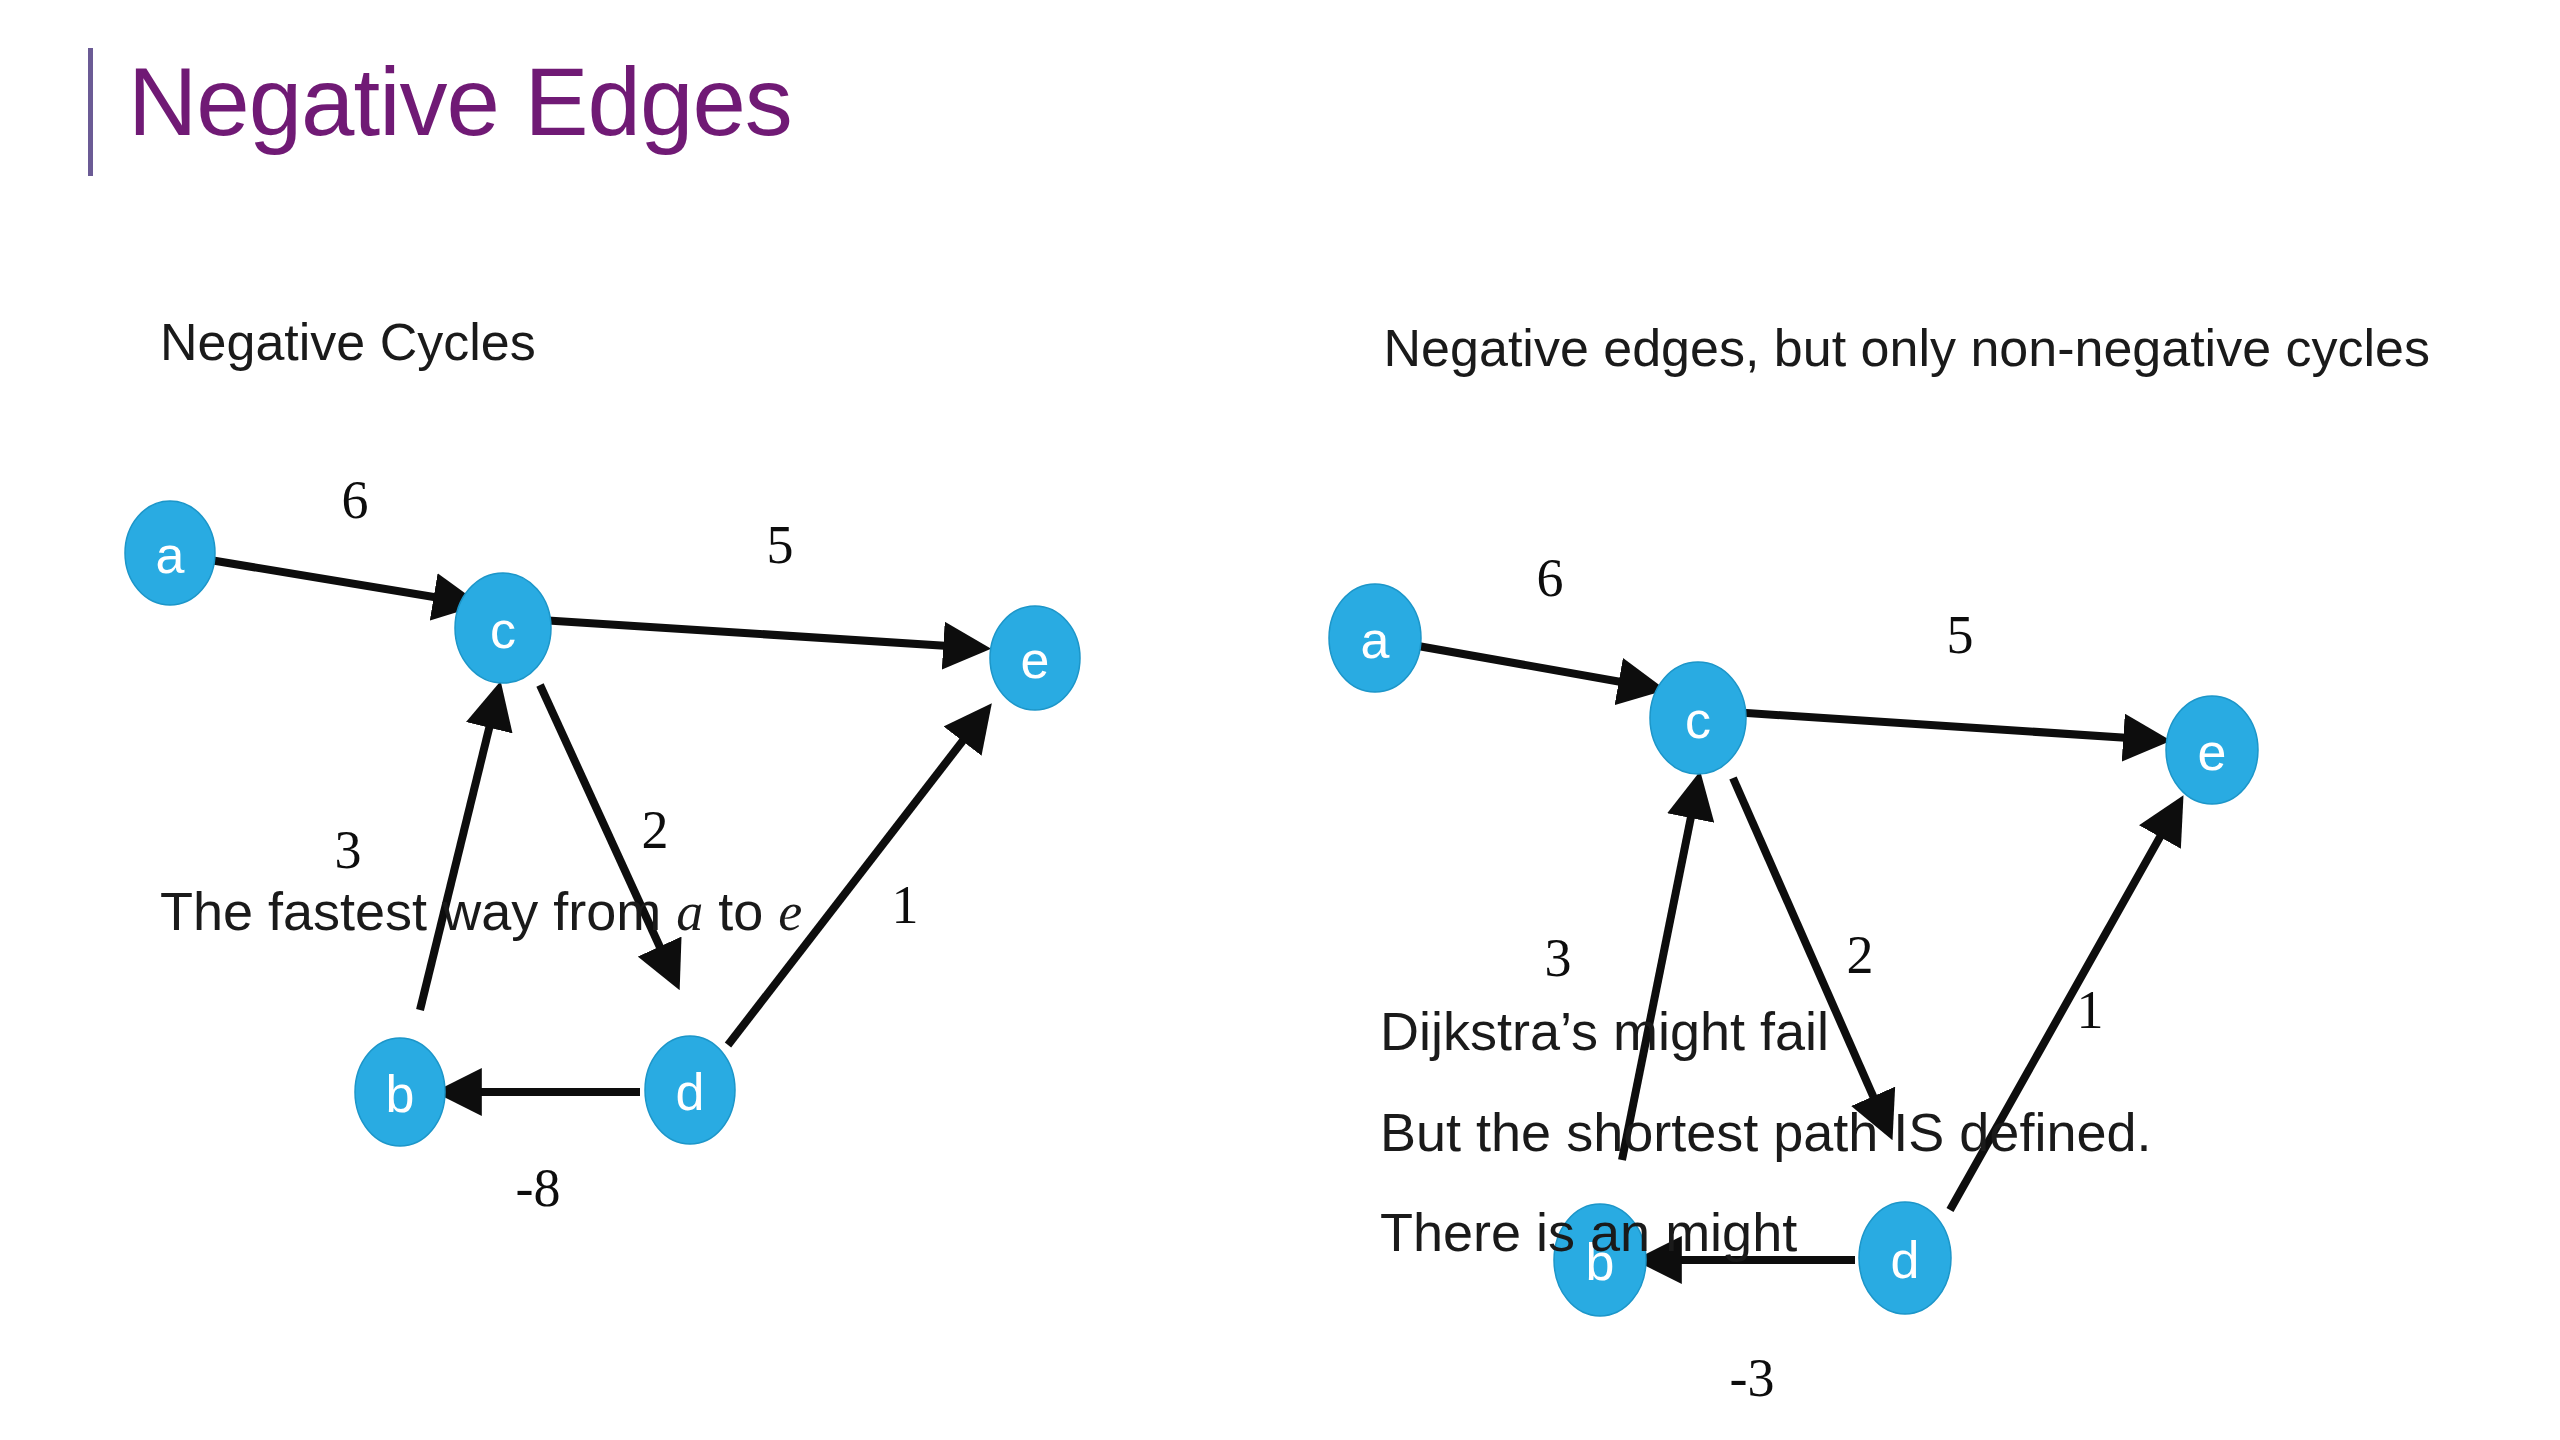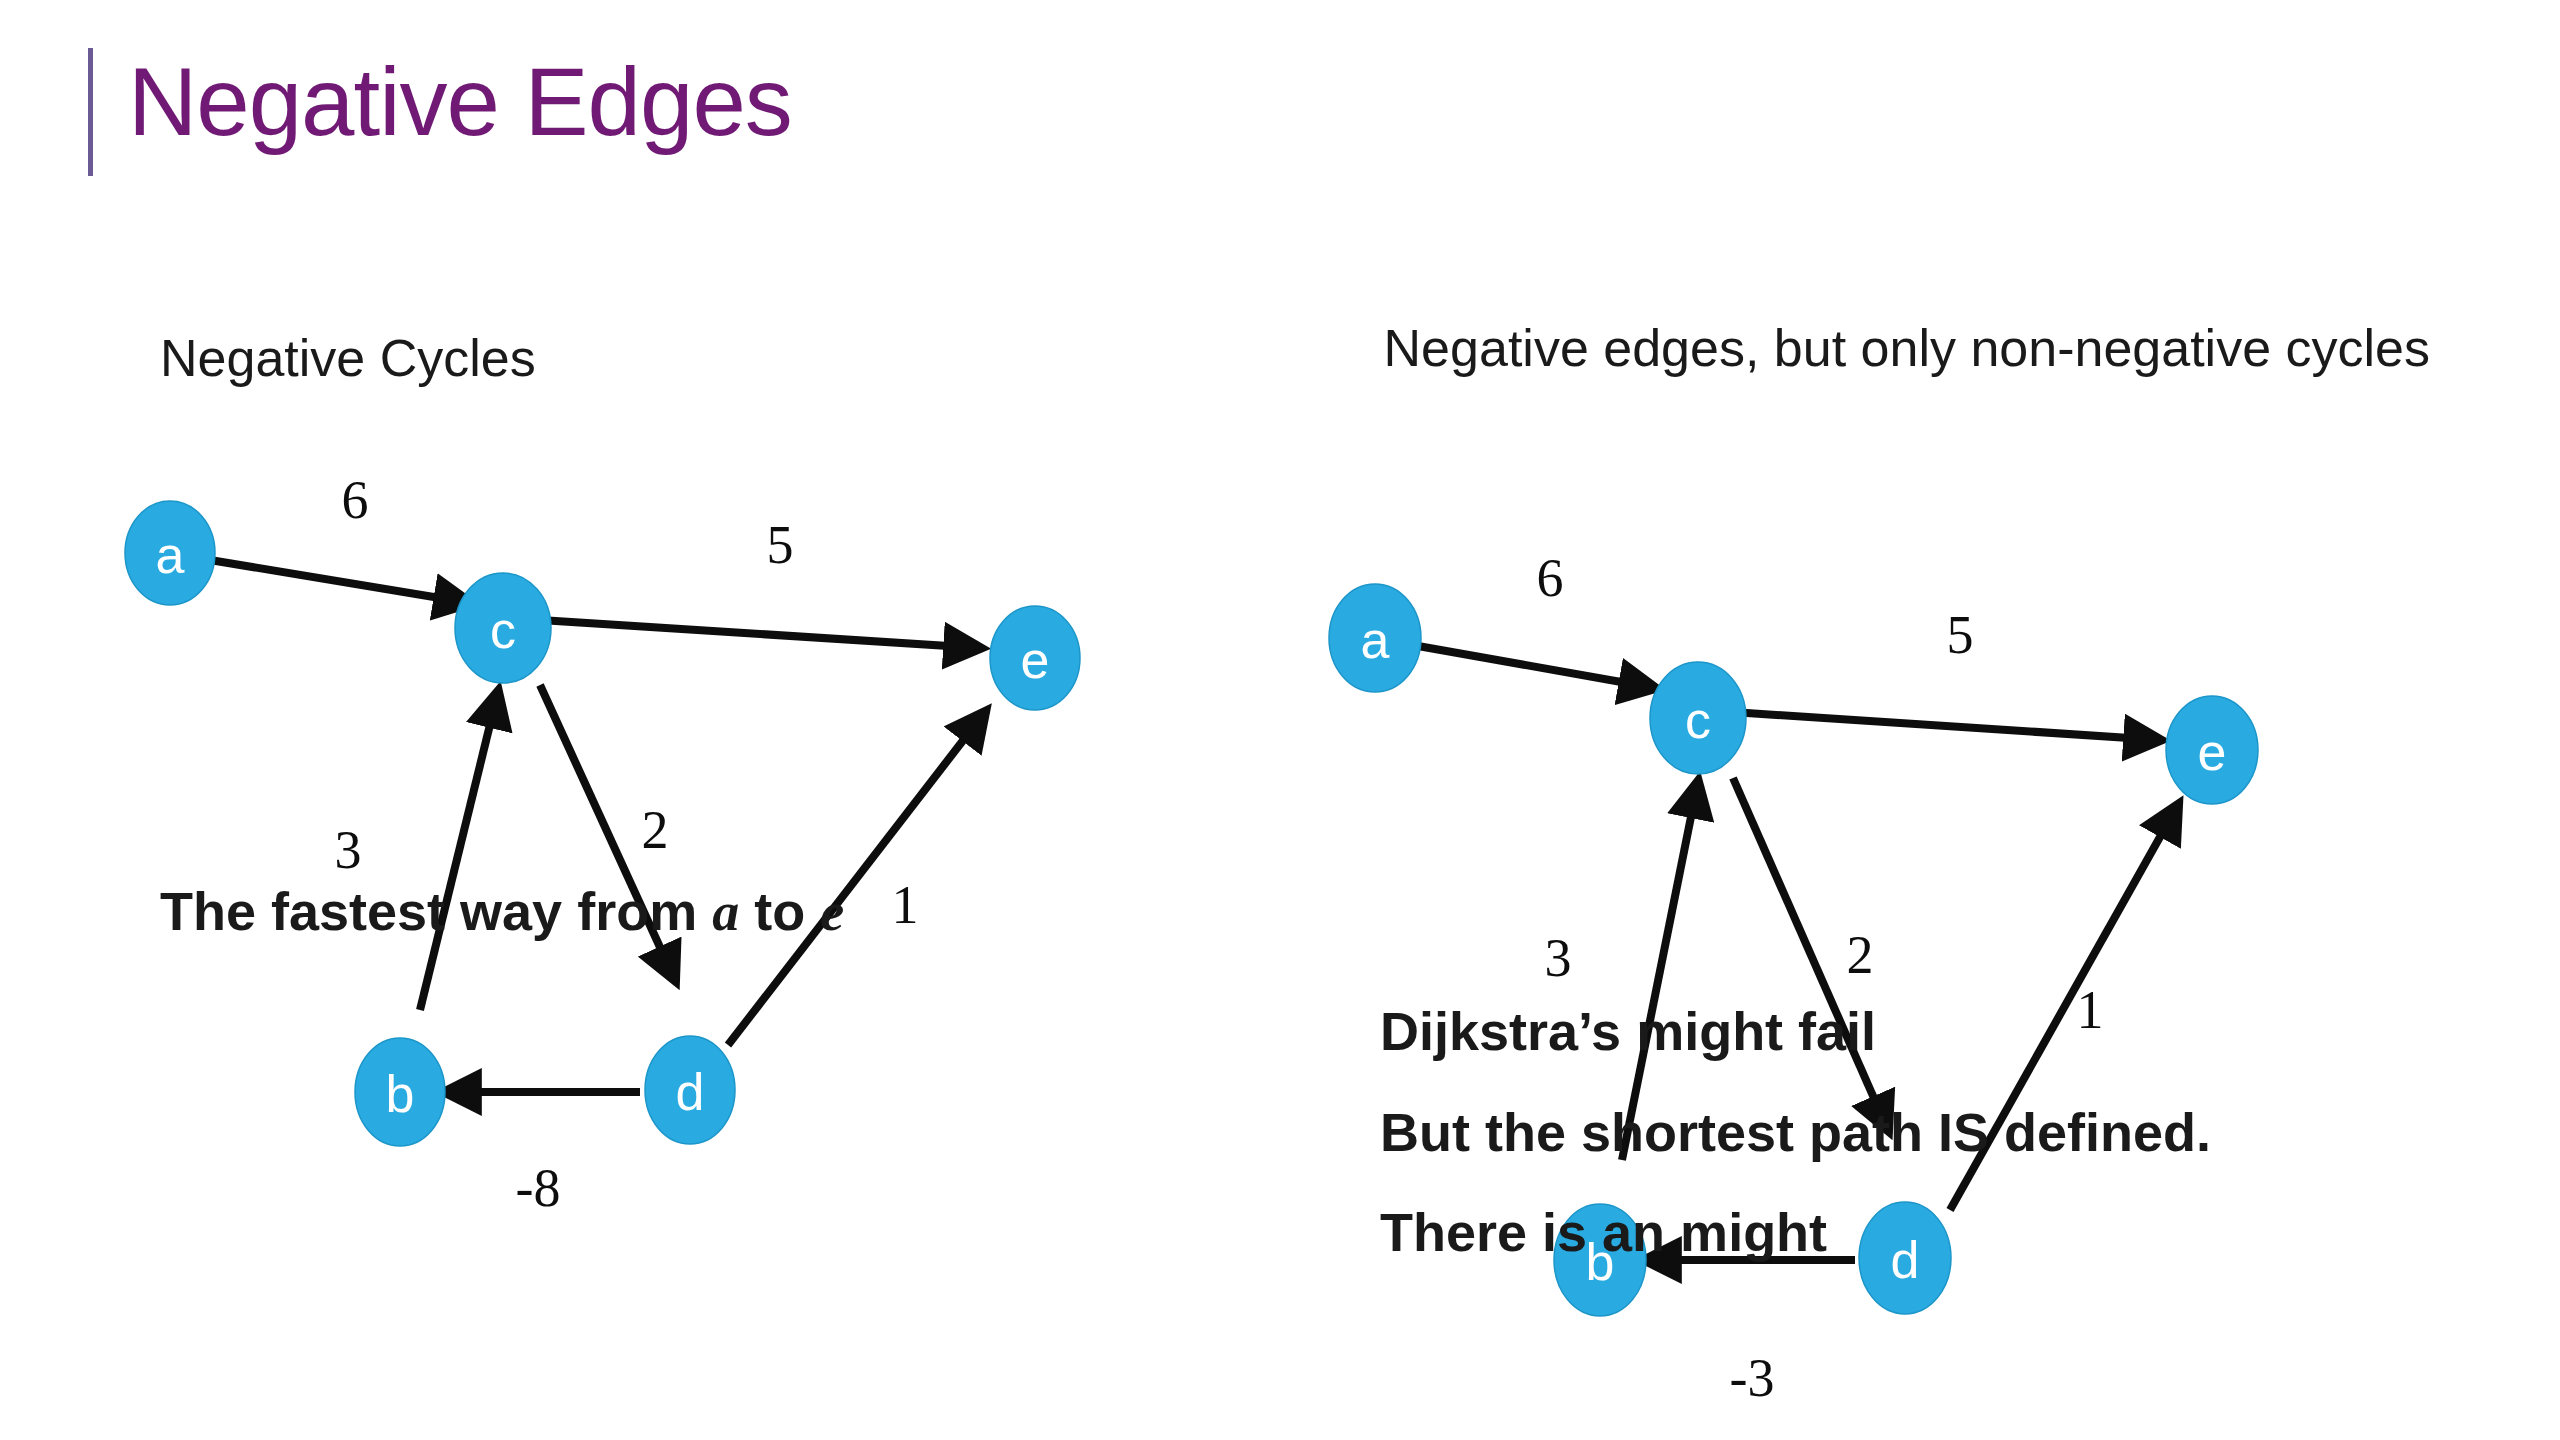--- a/index.html
+++ b/index.html
@@ -36,21 +36,21 @@
     color: #701a75;
     white-space: nowrap;
   }
 
   .section-heading {
     font-size: 52px;
     line-height: 1.18;
     color: #1a1a1a;
     font-weight: 400;
   }
-  #left-heading  { position: absolute; left: 160px; top: 328px;  width: 900px; }
+  #left-heading  { position: absolute; left: 160px; top: 312px;  width: 900px; }
   #right-heading { position: absolute; left: 1380px; top: 318px; width: 1050px; text-align: right; }
 
   
   .graph-svg { position: absolute; overflow: visible; }
   #left-graph-svg  { left: 100px;  top: 420px; }
   #right-graph-svg { left: 1300px; top: 460px; }
 
   .edge-line {
     stroke: #0d0d0d;
     stroke-width: 8;
@@ -79,21 +79,21 @@
   
   .text-block { position: absolute; }
   #left-text  { left: 160px;  top: 880px;  width: 940px; }
   #right-text { left: 1380px; top: 1000px; width: 1120px; }
 
   .body-line {
     font-size: 54px;
     line-height: 1.16;
     color: #1a1a1a;
     margin-bottom: 38px;
-    font-weight: 700;
+    font-weight: 400;
   }
   .body-line:last-child { margin-bottom: 0; }
   .mathvar {
     font-family: "Liberation Serif", serif;
     font-style: italic;
   }
 </style>
 </head>
 <body>
 

